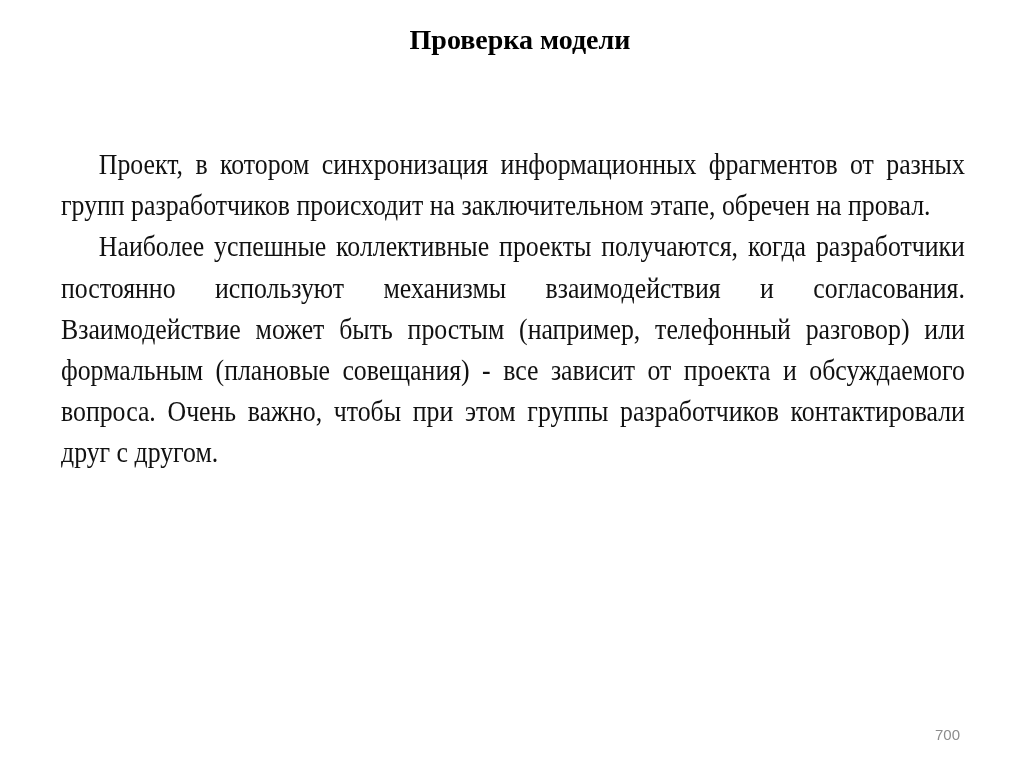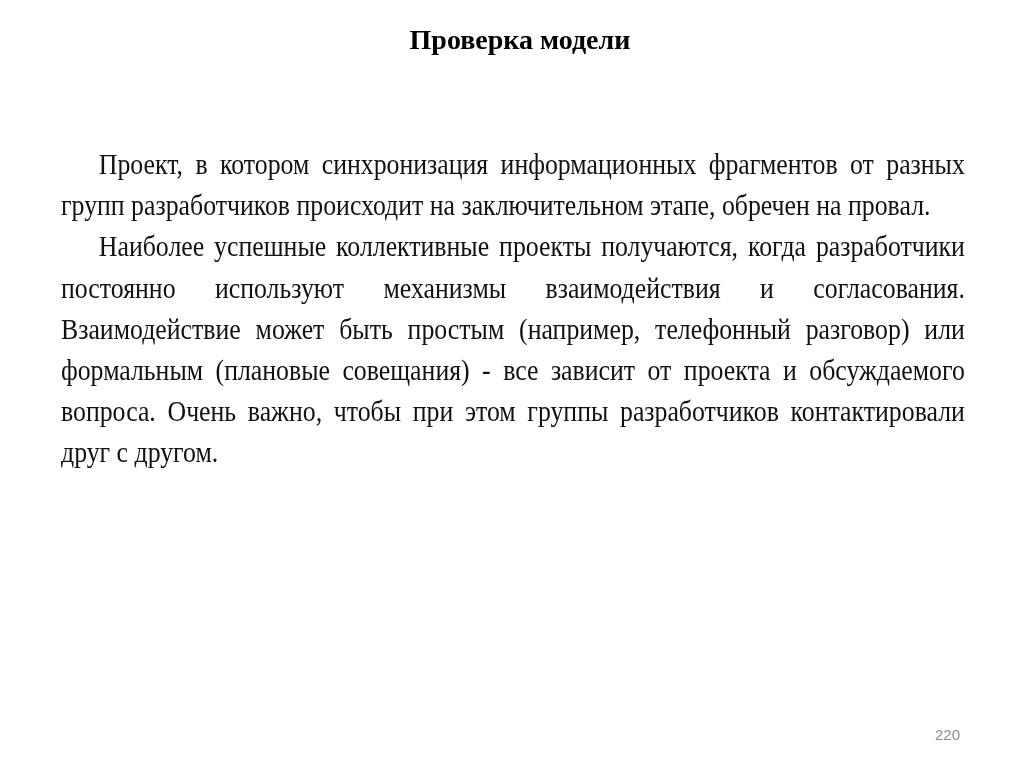--- a/index.html
+++ b/index.html
@@ -55,14 +55,14 @@
   </style>
 </head>
 <body>
 
 <div class="slide">
   <div class="title">Проверка модели</div>
   <div class="body">
     <p>Проект, в котором синхронизация информационных фрагментов от разных групп разработчиков происходит на заключительном этапе, обречен на провал.</p>
     <p>Наиболее успешные коллективные проекты получаются, когда разработчики постоянно используют механизмы взаимодействия и согласования. Взаимодействие может быть простым (например, телефонный разговор) или формальным (плановые совещания) - все зависит от проекта и обсуждаемого вопроса. Очень важно, чтобы при этом группы разработчиков контактировали друг с другом.</p>
   </div>
-  <div class="page-number">220</div>
+  <div class="page-number">700</div>
 </div>
 
 </body></html>

